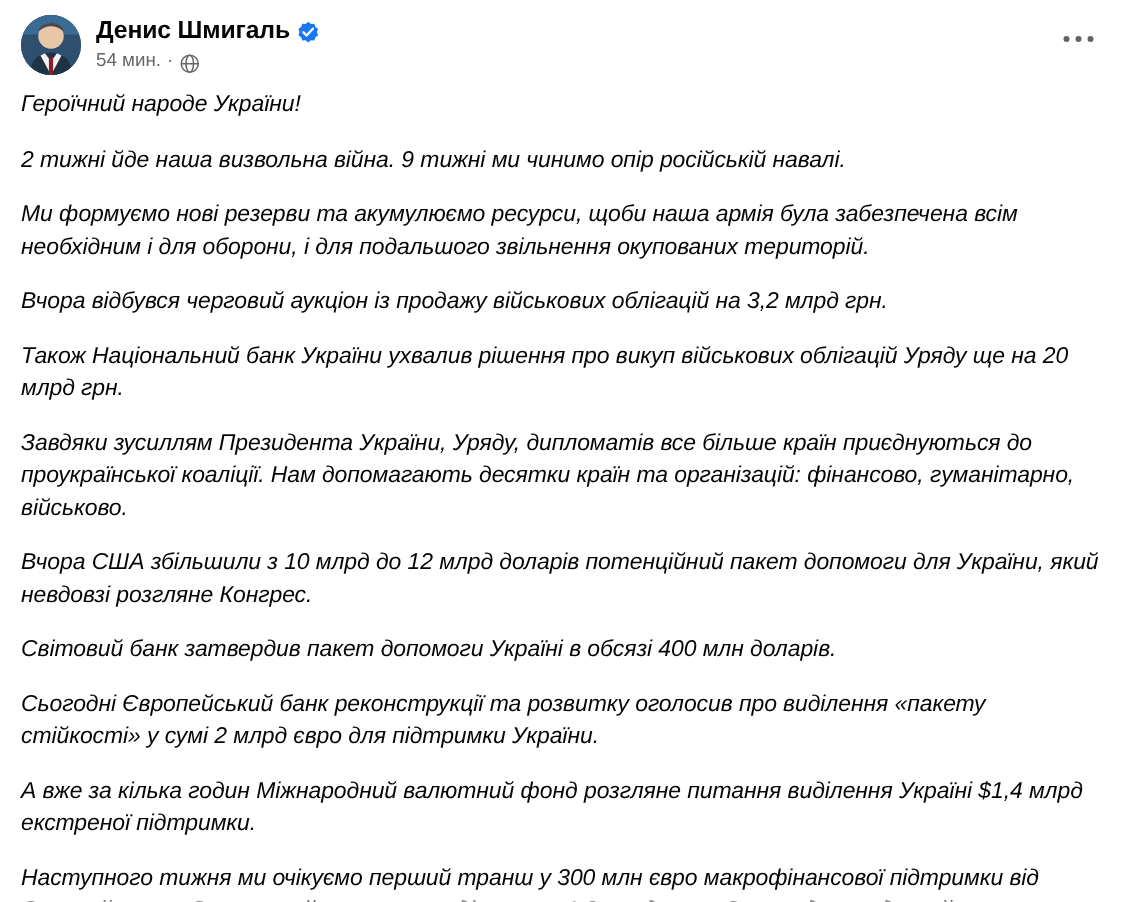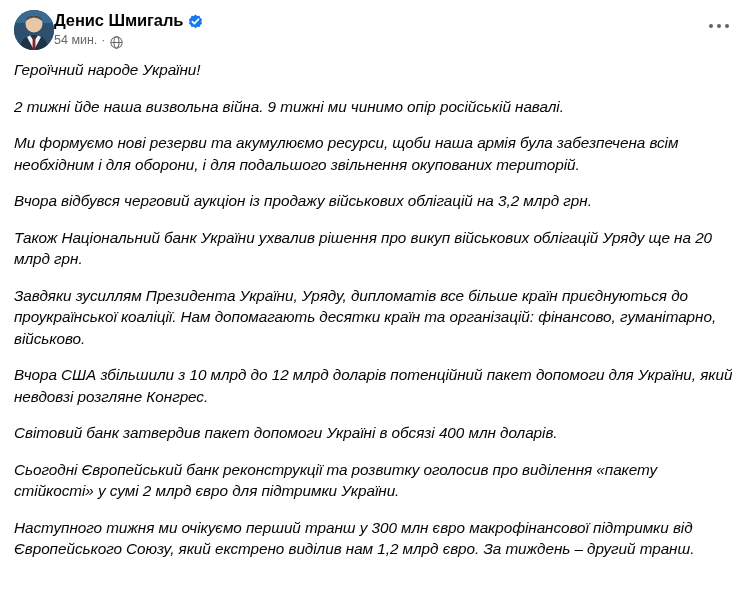--- a/index.html
+++ b/index.html
@@ -33,20 +33,21 @@
     border-radius: 50%;
     overflow: hidden;
     flex: 0 0 40px;
     background: #3b5a7a;
     position: relative;
   }
   .avatar svg {
     display: block;
   }
   .header-text {
+    margin-left: 10px;
     display: flex;
     flex-direction: column;
     justify-content: center;
     padding-top: 1px;
   }
   .name-row {
     display: flex;
     align-items: center;
   }
   .author-name {
@@ -172,16 +173,17 @@
   <div class="post-body">
     <p>Героїчний народе України!</p>
     <p>2 тижні йде наша визвольна війна. 9 тижні ми чинимо опір російській навалі.</p>
     <p>Ми формуємо нові резерви та акумулюємо ресурси, щоби наша армія була забезпечена всім необхідним і для оборони, і для подальшого звільнення окупованих територій.</p>
     <p>Вчора відбувся черговий аукціон із продажу військових облігацій на 3,2 млрд грн.</p>
     <p>Також Національний банк України ухвалив рішення про викуп військових облігацій Уряду ще на 20 млрд грн.</p>
     <p>Завдяки зусиллям Президента України, Уряду, дипломатів все більше країн приєднуються до проукраїнської коаліції. Нам допомагають десятки країн та організацій: фінансово, гуманітарно, військово.</p>
     <p>Вчора США збільшили з 10 млрд до 12 млрд доларів потенційний пакет допомоги для України, який невдовзі розгляне Конгрес.</p>
     <p>Світовий банк затвердив пакет допомоги Україні в обсязі 400 млн доларів.</p>
     <p>Сьогодні Європейський банк реконструкції та розвитку оголосив про виділення «пакету стійкості» у сумі 2 млрд євро для підтримки України.</p>
+    <p>А вже за кілька годин Міжнародний валютний фонд розгляне питання виділення Україні $1,4 млрд екстреної підтримки.</p>
     <p>Наступного тижня ми очікуємо перший транш у 300 млн євро макрофінансової підтримки від Європейського Союзу, який екстрено виділив нам 1,2 млрд євро. За тиждень – другий транш.</p>
   </div>
 
 </div>
 
 </body></html>

